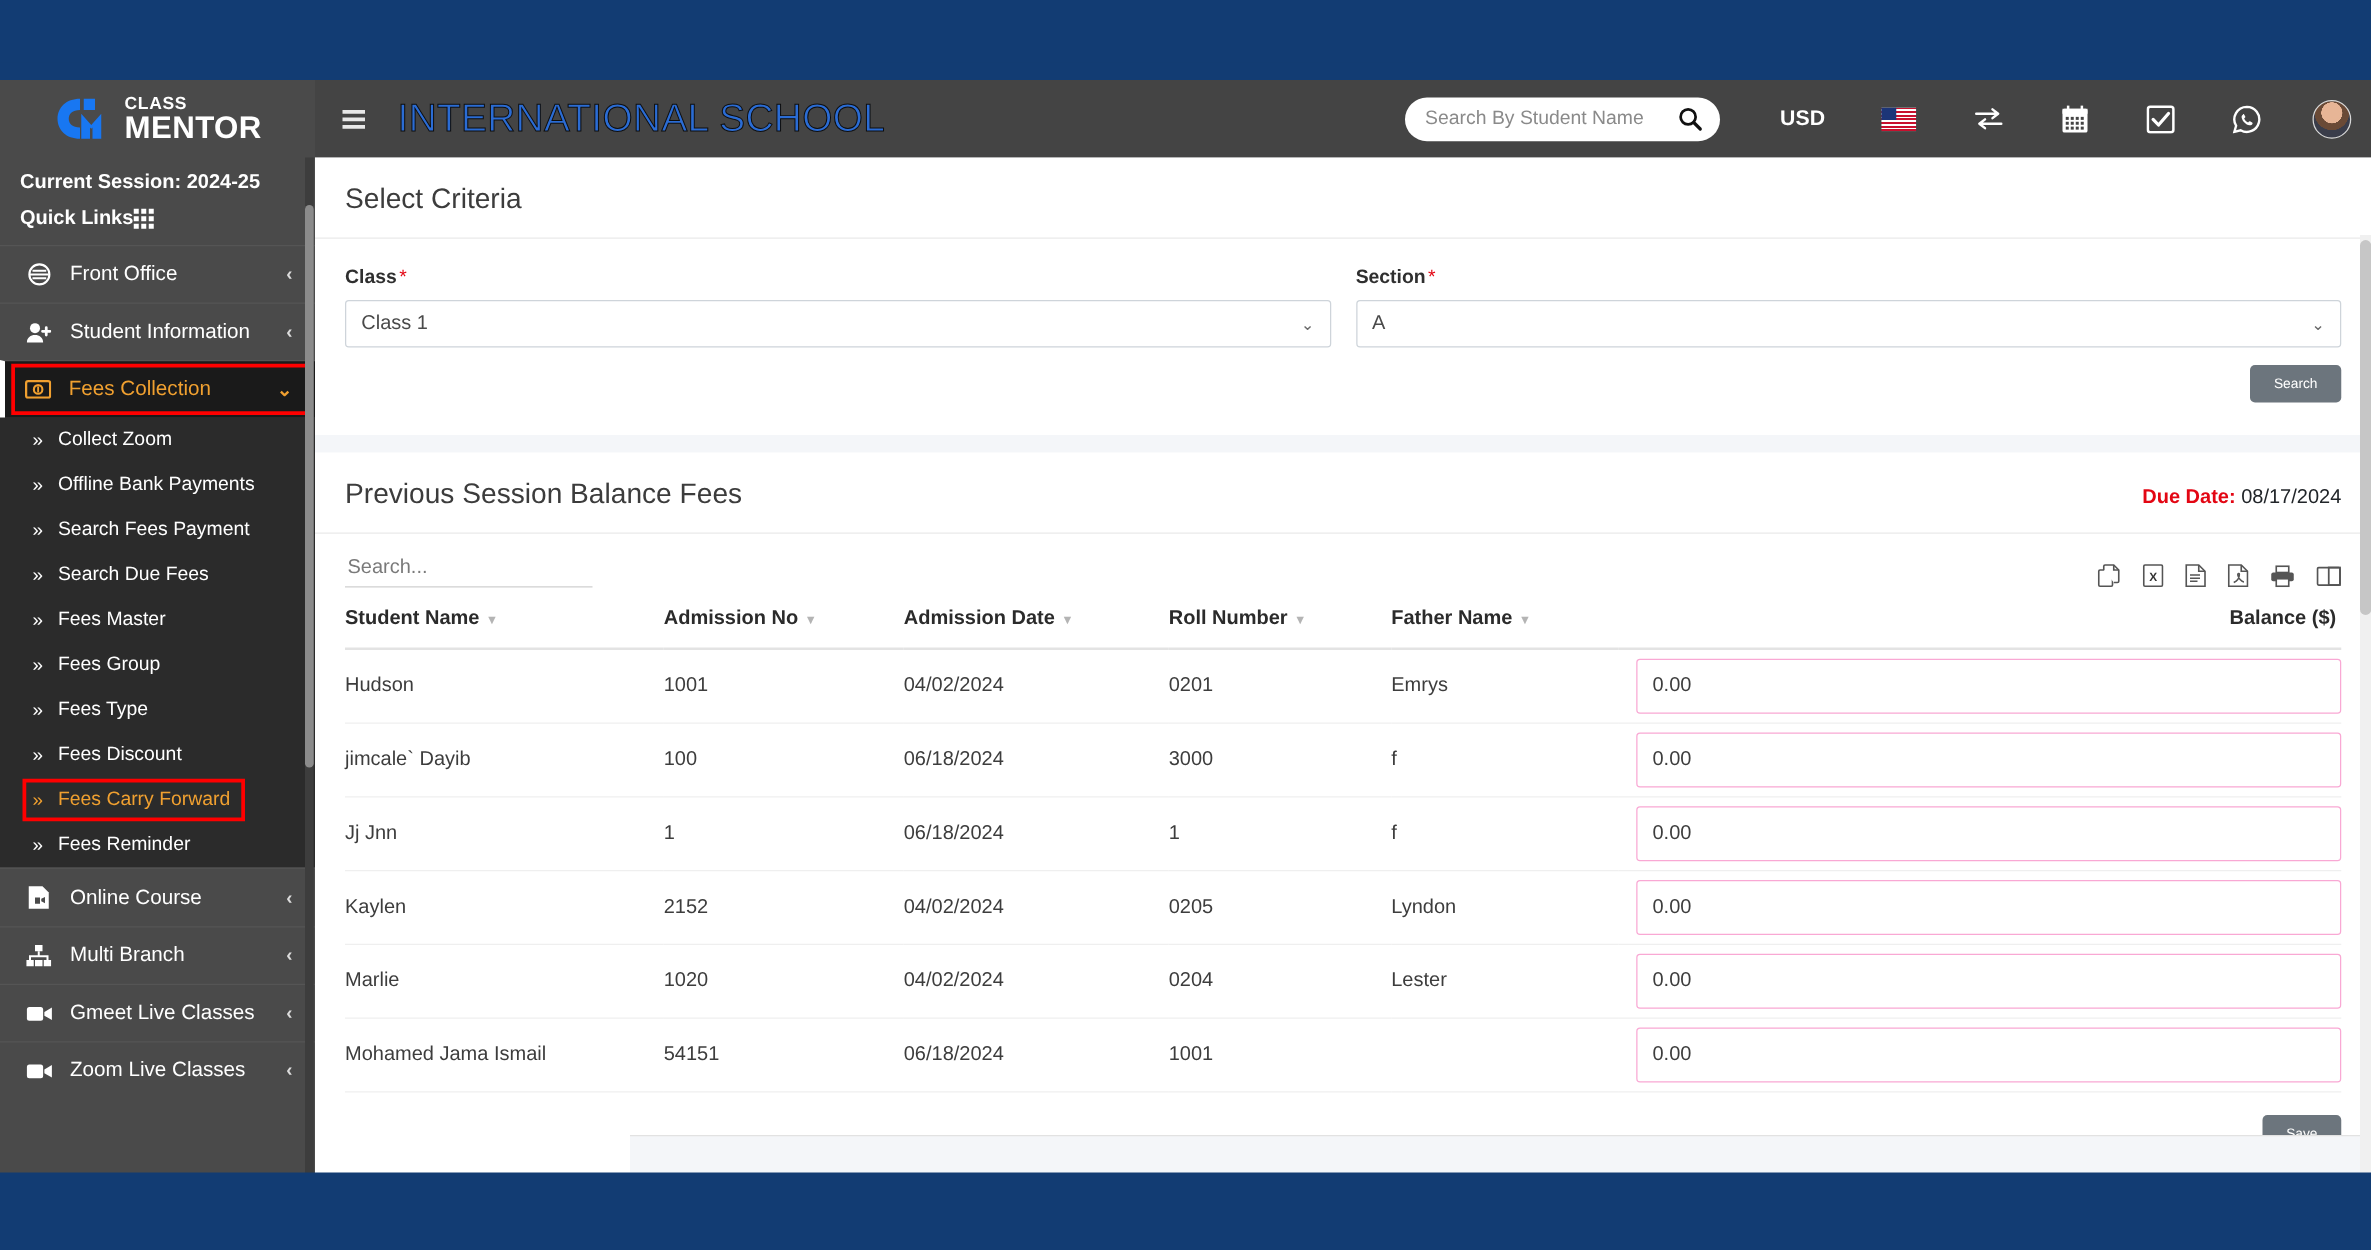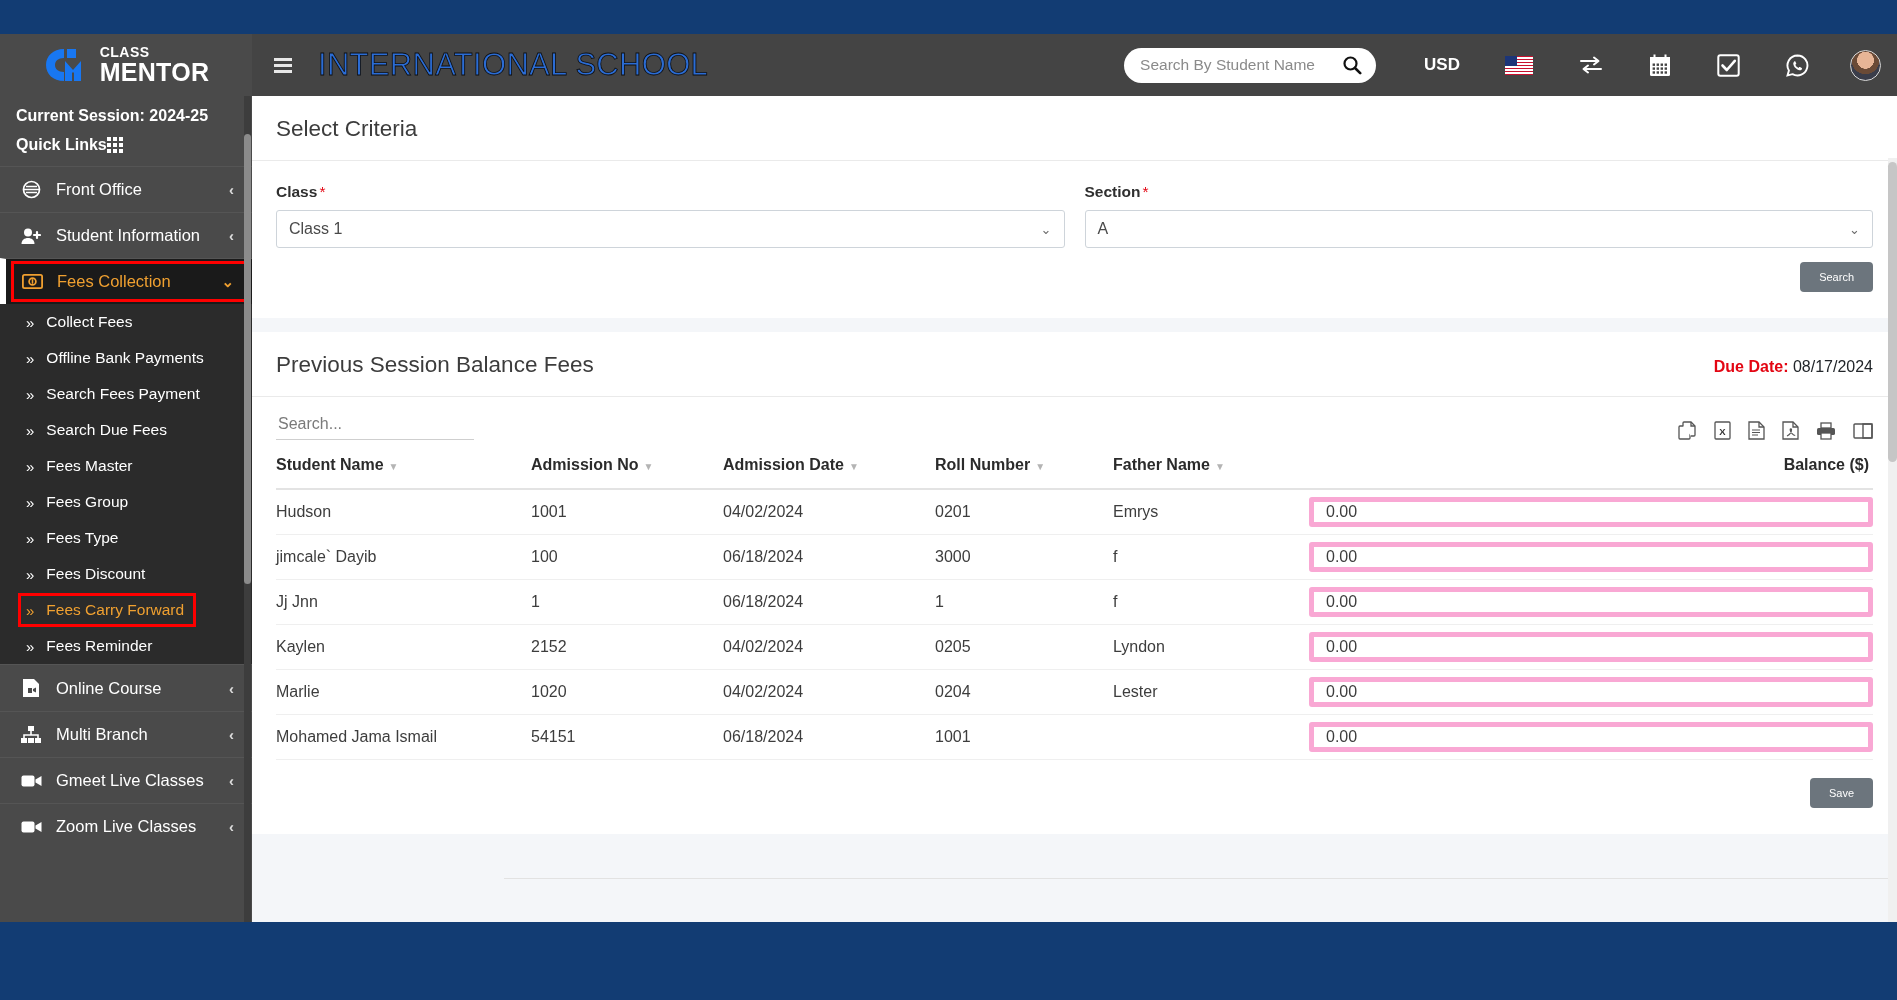--- a/index.html
+++ b/index.html
@@ -16,21 +16,21 @@
     position: absolute; top: 0; left: 0; width: 1897px; height: 50px;
     background: #123c73;
   }
   .bottomstrip {
     position: absolute; bottom: 0; left: 0; width: 1897px; height: 62px;
     background: #123c73;
   }
 
   
   .app {
-    position: absolute; top: 34px; left: 0; width: 1897px; height: 888px;
+    position: absolute; top: 64px; left: 0; width: 1897px; height: 888px;
     background: #f4f6f9;
     overflow: hidden;
   }
 
   
   .sidebar {
     position: absolute; top: 0; left: 0; width: 252px; height: 888px;
     background: #4a4a4a;
     overflow: hidden;
   }
@@ -72,21 +72,21 @@
     position: relative;
   }
   .nav-item .chev {
     margin-left: auto; font-size: 15px; color: #dcdcdc; font-weight: bold;
   }
   .nav-ico { width: 22px; display: inline-flex; justify-content: center; align-items: center; }
   .nav-ico svg { display: block; }
 
   .nav-item.active {
     background: #1a1a1a; color: #f0a030;
-    border-left: 6px solid #ffffff;
+    border-left: 4px solid #ffffff;
     padding-left: 15px;
   }
   .nav-item.active .chev { color: #f0a030; }
   .hl-box {
     position: absolute;
     border: 3px solid #ff0000;
     pointer-events: none;
   }
 
   .submenu { background: #2b2b2b; }
@@ -205,21 +205,21 @@
   }
   thead th .sort { color: #b4b4b4; font-size: 10px; margin-left: 5px; }
   thead th.bal { text-align: right; padding-right: 4px; }
   tbody td {
     font-size: 16px; color: #3d3d3d; padding: 11px 0;
     border-bottom: 1px solid #efefef;
   }
   tbody tr:last-child td { border-bottom: 1px solid #efefef; }
   td.bal { padding: 7px 0 7px 14px; }
   td.bal input {
-    width: 100%; height: 30px; border: 5px solid #f9a8d4; border-radius: 3px;
+    width: 100%; height: 44px; border: 1px solid #f9a8d4; border-radius: 3px;
     padding: 0 12px; font-size: 16px; color: #3d3d3d; outline: 0;
     font-family: "Liberation Sans", sans-serif;
   }
   .tbl-wrap { padding: 0 24px; }
   col.c1 { width: 255px; } col.c2 { width: 192px; }
   col.c3 { width: 212px; } col.c4 { width: 178px; }
   col.c5 { width: 182px; } col.c6 { width: auto; }
 
   .save-row { padding: 18px 24px 26px 24px; display: flex; justify-content: flex-end; }
 
@@ -315,21 +315,21 @@
               </svg>
           </span>
           <span>Fees Collection</span>
           <span class="chev">⌄</span>
           <span class="hl-box" style="left:5px; right:3px; top:2px; bottom:2px;"></span>
         </div>
 
         <div class="submenu">
           <div class="sub-item">
             <span class="bullet">»</span>
-            <span>Collect Fees</span>
+            <span>Collect Zoom</span>
           </div>
           <div class="sub-item">
             <span class="bullet">»</span>
             <span>Offline Bank Payments</span>
           </div>
           <div class="sub-item">
             <span class="bullet">»</span>
             <span>Search Fees Payment</span>
           </div>
           <div class="sub-item">

